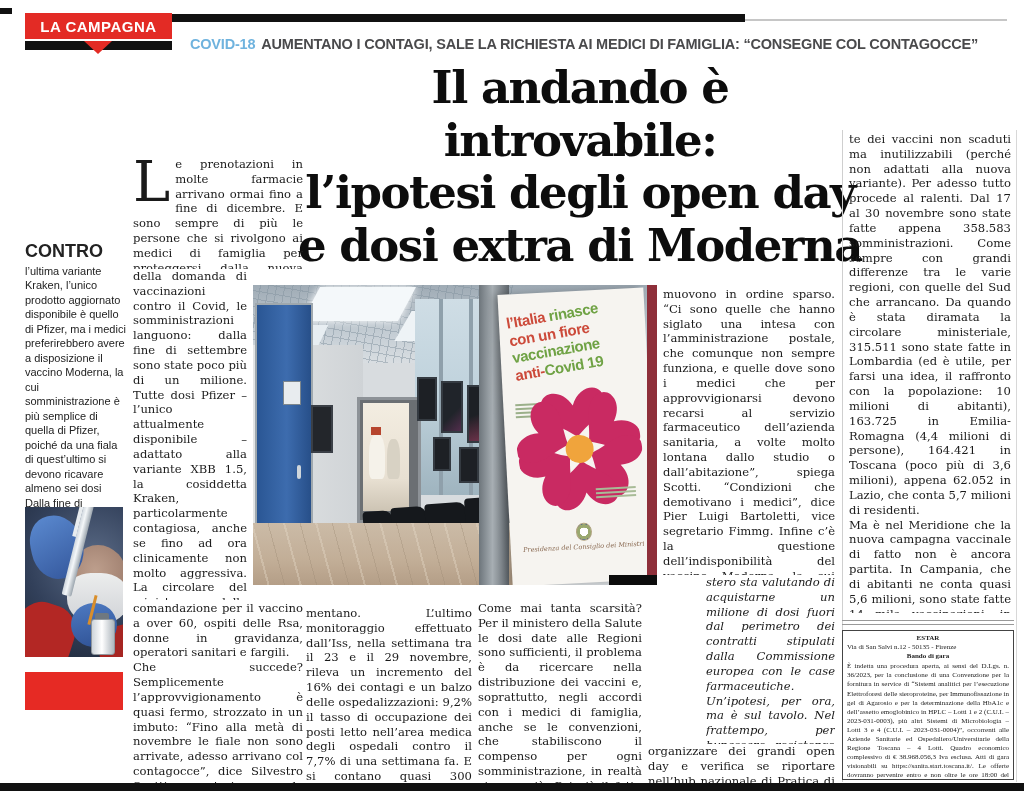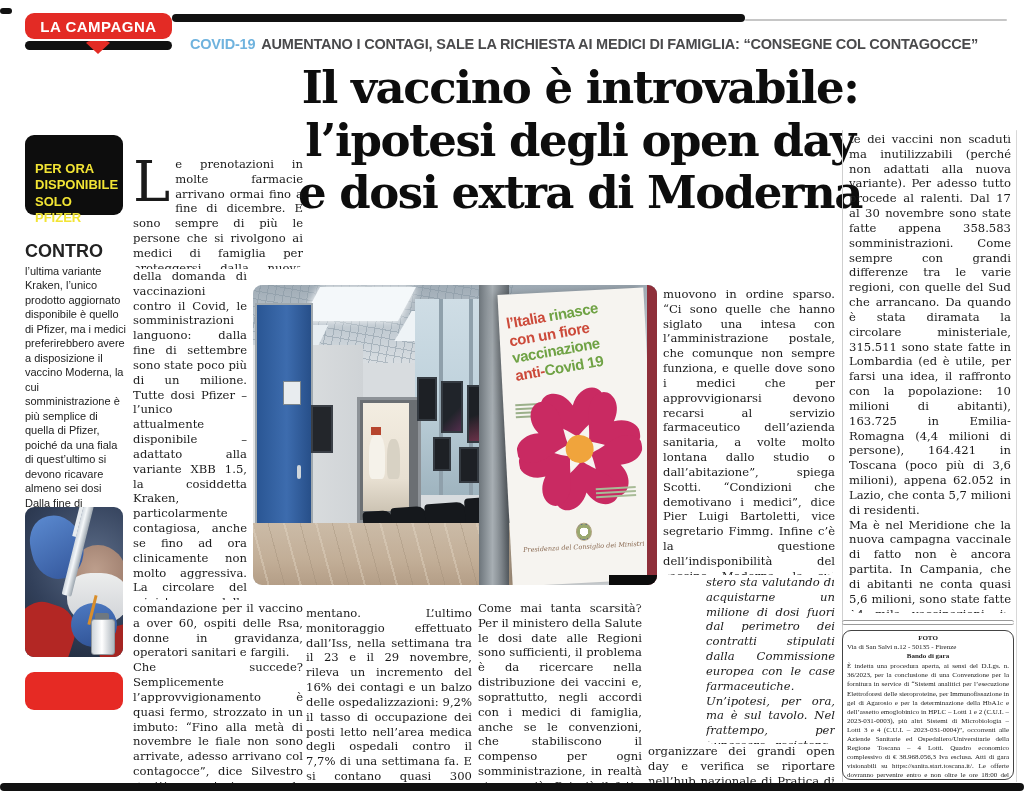--- a/index.html
+++ b/index.html
@@ -1,18 +1,18 @@
 <!DOCTYPE html>
 <html lang="it"><head>
 <meta charset="utf-8">
 <style>
   html,body{margin:0;padding:0;background:#f2f2f2;}
   .page{position:relative;width:1024px;height:791px;background:#fff;overflow:hidden;
         font-family:"DejaVu Serif",serif;color:#1a1a1a;}
-  .abs{position:absolute;border-radius:9px;}
+  .abs{position:absolute;}
 
   
   .corner-mark{left:0;top:8px;width:12px;height:6px;background:#111;}
   .topbar{left:172px;top:14px;width:573px;height:8px;background:#111;}
   .topline{left:745px;top:19px;width:262px;height:2px;background:#c6c6c6;}
   .flag{left:25px;top:13px;width:147px;height:26px;background:#e32b25;color:#fff;
         font-family:"Liberation Sans",sans-serif;font-weight:bold;font-size:15px;
         display:flex;align-items:center;justify-content:center;letter-spacing:.5px;}
   .flag-underbar{left:25px;top:41px;width:147px;height:9px;background:#111;}
   .flag-arrow{left:84px;top:41px;width:0;height:0;border-left:14px solid transparent;
@@ -169,33 +169,30 @@
 
   <div class="abs corner-mark"></div>
   <div class="abs topbar"></div>
   <div class="abs topline"></div>
   <div class="abs flag">
     <span>LA CAMPAGNA</span>
   </div>
   <div class="abs flag-underbar"></div>
   <div class="abs flag-arrow"></div>
   <div class="abs kicker">
-    <span class="tag">COVID-19</span><span>AUMENTANO I CONTAGI, SALE LA RICHIESTA AI MEDICI DI FAMIGLIA: “CONSEGNE COL CONTAGOCCE”</span>
+    <span class="tag">COVID-18</span><span>AUMENTANO I CONTAGI, SALE LA RICHIESTA AI MEDICI DI FAMIGLIA: “CONSEGNE COL CONTAGOCCE”</span>
   </div>
 
   <h1 class="abs headline" style="margin:0;">
-    <span>Il vaccino è introvabile:</span><br>
+    <span>Il andando è introvabile:</span><br>
     <span>l’ipotesi degli open day</span><br>
     <span>e dosi extra di Moderna</span>
   </h1>
 
 
-  <div class="abs rail-box">
-    <span>PER ORA DISPONIBILE SOLO PFIZER</span>
-  </div>
   <div class="abs rail-text">
     <b>CONTRO</b><span> l’ultima variante Kraken, l’unico prodotto aggiornato disponibile è quello di Pfizer, ma i medici preferirebbero avere a disposizione il vaccino Moderna, la cui somministrazione è più semplice di quella di Pfizer, poiché da una fiala di quest’ultimo si devono ricavare almeno sei dosi Dalla fine di settembre sono state poco più di un milione, soprattutto in Lombardia ed emilia Romagna, mentre al Sud la campagna sta andando molto a rilento</span>
   </div>
   <div class="abs rail-photo">
     <div class="rp-face"></div>
     <div class="rp-mask"></div>
     <div class="rp-red1"></div>
     <div class="rp-red2"></div>
     <div class="rp-glove1"></div>
     <div class="rp-glove2"></div>
@@ -311,21 +308,21 @@
     <div class="ph-poster-edge"></div>
     <div class="ph-shadow-br"></div>
   </figure>
 
 
   <div class="abs vrule1"></div>
   <div class="abs vrule2"></div>
 
   <div class="abs ad-rule"></div>
   <div class="abs ad">
-    <div class="h">FOTO</div>
+    <div class="h">ESTAR</div>
     <div class="a">Via di San Salvi n.12 - 50135 - Firenze</div>
     <div class="h">Bando di gara</div>
     <div class="b">È indetta una procedura aperta, ai sensi del D.Lgs. n. 36/2023, per la conclusione di una Convenzione per la fornitura in service di “Sistemi analitici per l’esecuzione Elettroforesi delle sieroproteine, per Immunofissazione in gel di Agarosio e per la determinazione della HbA1c e dell’assetto emoglobinico in HPLC – Lotti 1 e 2 (C.U.I. – 2023-031-0003), più altri Sistemi di Microbiologia – Lotti 3 e 4 (C.U.I. – 2023-031-0004)”, occorrenti alle Aziende Sanitarie ed Ospedaliero/Universitarie della Regione Toscana – 4 Lotti. Quadro economico complessivo di € 38.968.056,3 Iva esclusa. Atti di gara visionabili su https://sanita.start.toscana.it/. Le offerte dovranno pervenire entro e non oltre le ore 18:00 del giorno 22/01/2024, tramite la medesima piattaforma telematica START-SANITÀ. Bando integrale inviato alla GUUE in data 16/11/2023. Per informazioni email silvia.rossi@estar.toscana.it</div>
 
   </div>
 
   <div class="abs footer-bar"></div>
 </div>
 
 </body></html>

